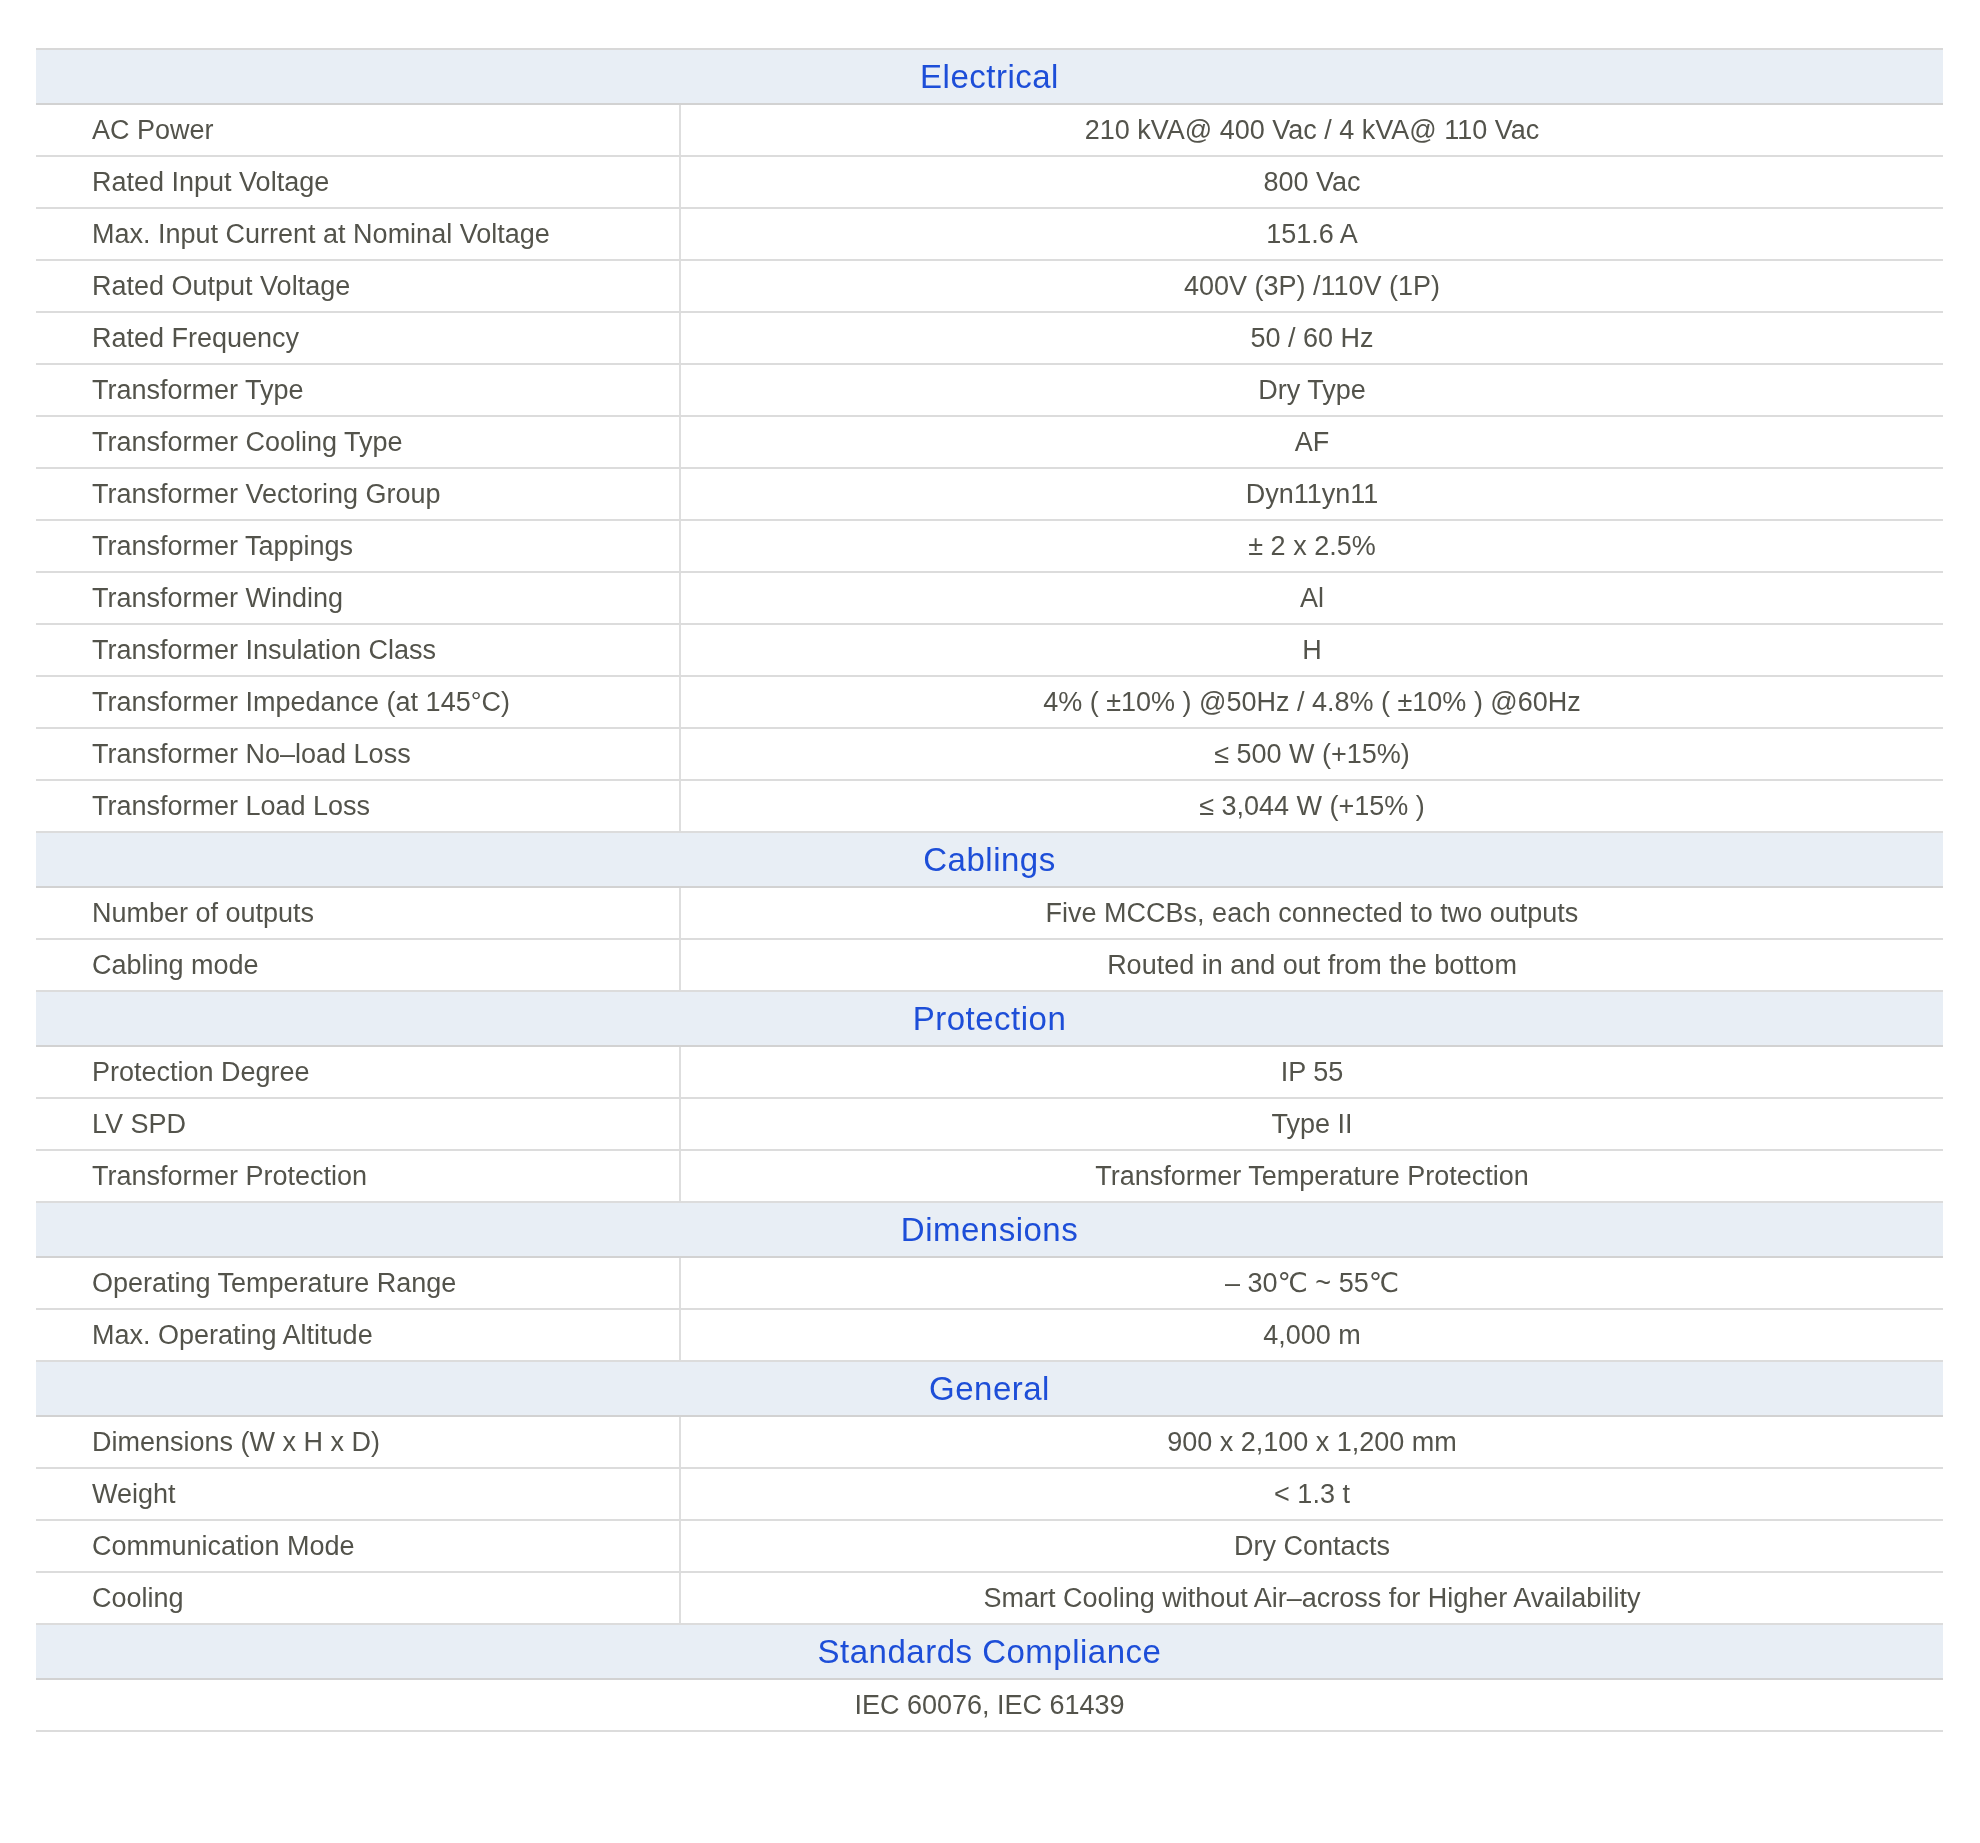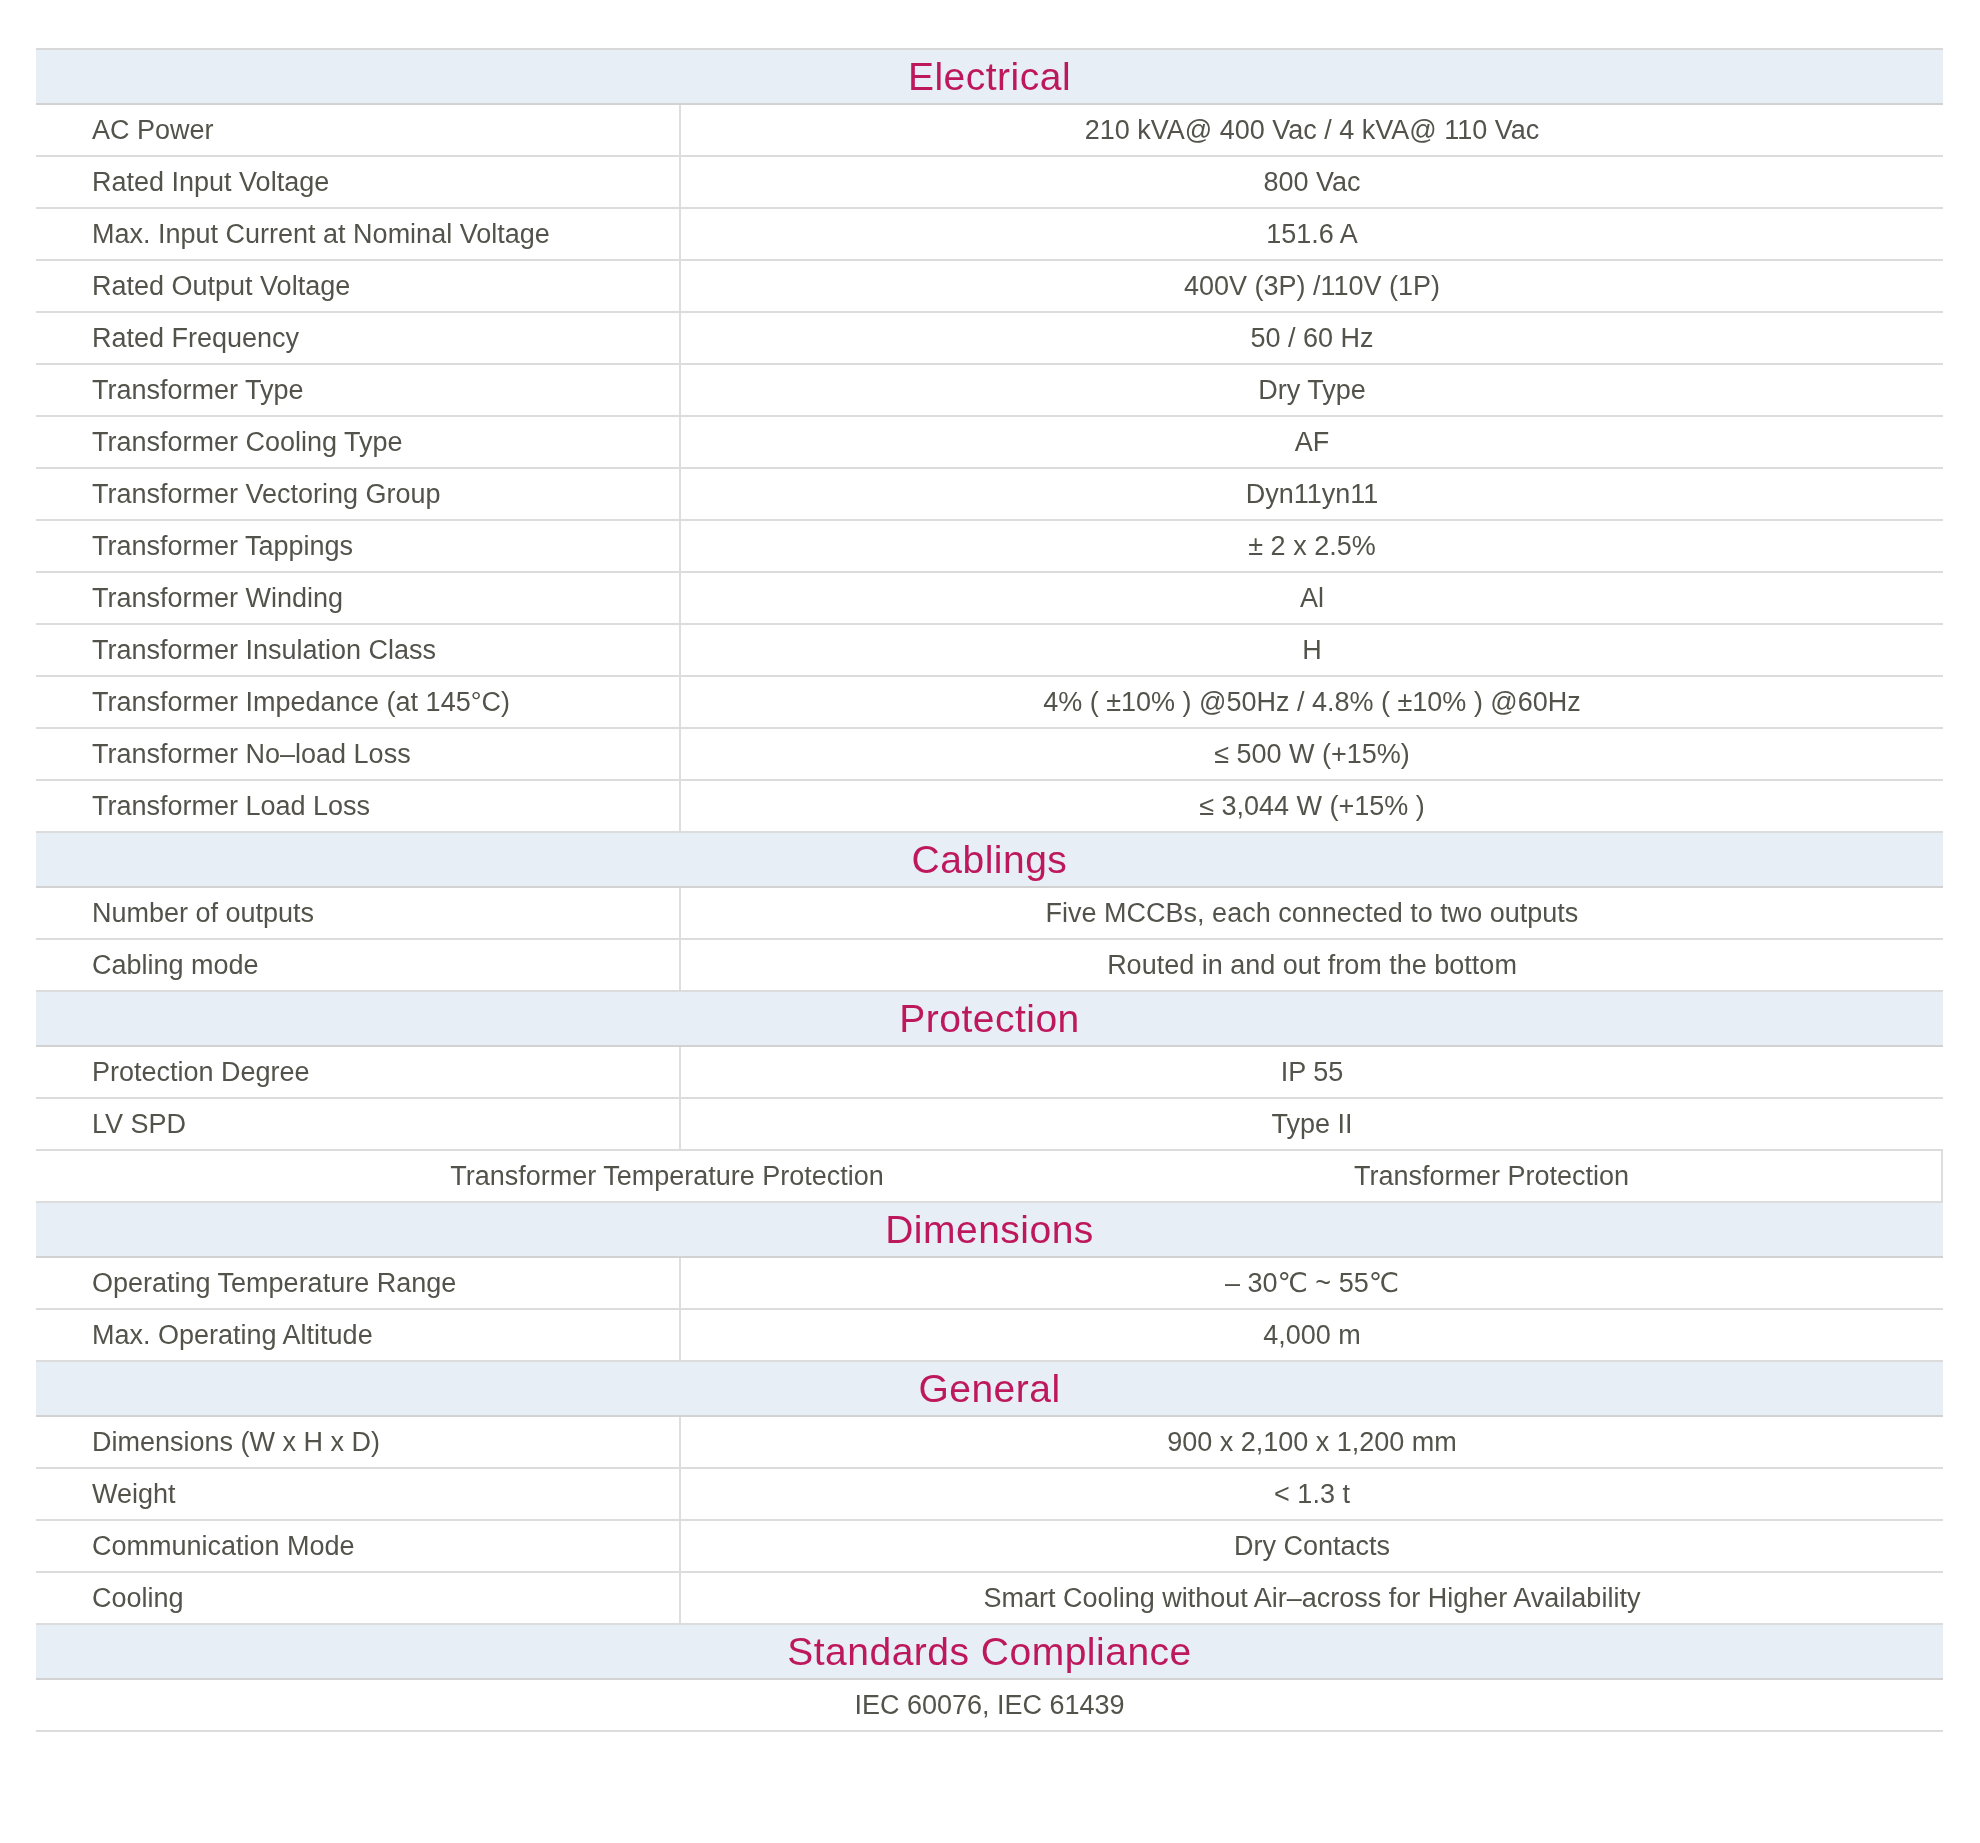--- a/index.html
+++ b/index.html
@@ -22,23 +22,23 @@
   }
   .section-header {
     height: 53px;
     background: #e8eef5;
     border-bottom: 2px solid #d2d2d2;
     display: flex;
     align-items: center;
     justify-content: center;
   }
   .section-title {
-    font-size: 39px;
+    font-size: 33px;
     font-weight: 400;
-    color: #be185d;
+    color: #1d4ed8;
     letter-spacing: 0.5px;
   }
   .row {
     display: flex;
     height: 50px;
     border-bottom: 2px solid #dcdcdc;
     background: #ffffff;
   }
   .cell {
     display: flex;
@@ -147,22 +147,22 @@
       </div>
       <div class="row">
         <div class="cell label">Protection Degree</div>
         <div class="cell value">IP 55</div>
       </div>
       <div class="row">
         <div class="cell label">LV SPD</div>
         <div class="cell value">Type II</div>
       </div>
       <div class="row">
+        <div class="cell label">Transformer Protection</div>
         <div class="cell value">Transformer Temperature Protection</div>
-        <div class="cell label">Transformer Protection</div>
       </div>
     </div>
     <div>
       <div class="section-header">
         <span class="section-title">Dimensions</span>
       </div>
       <div class="row">
         <div class="cell label">Operating Temperature Range</div>
         <div class="cell value">– 30℃ ~ 55℃</div>
       </div>

